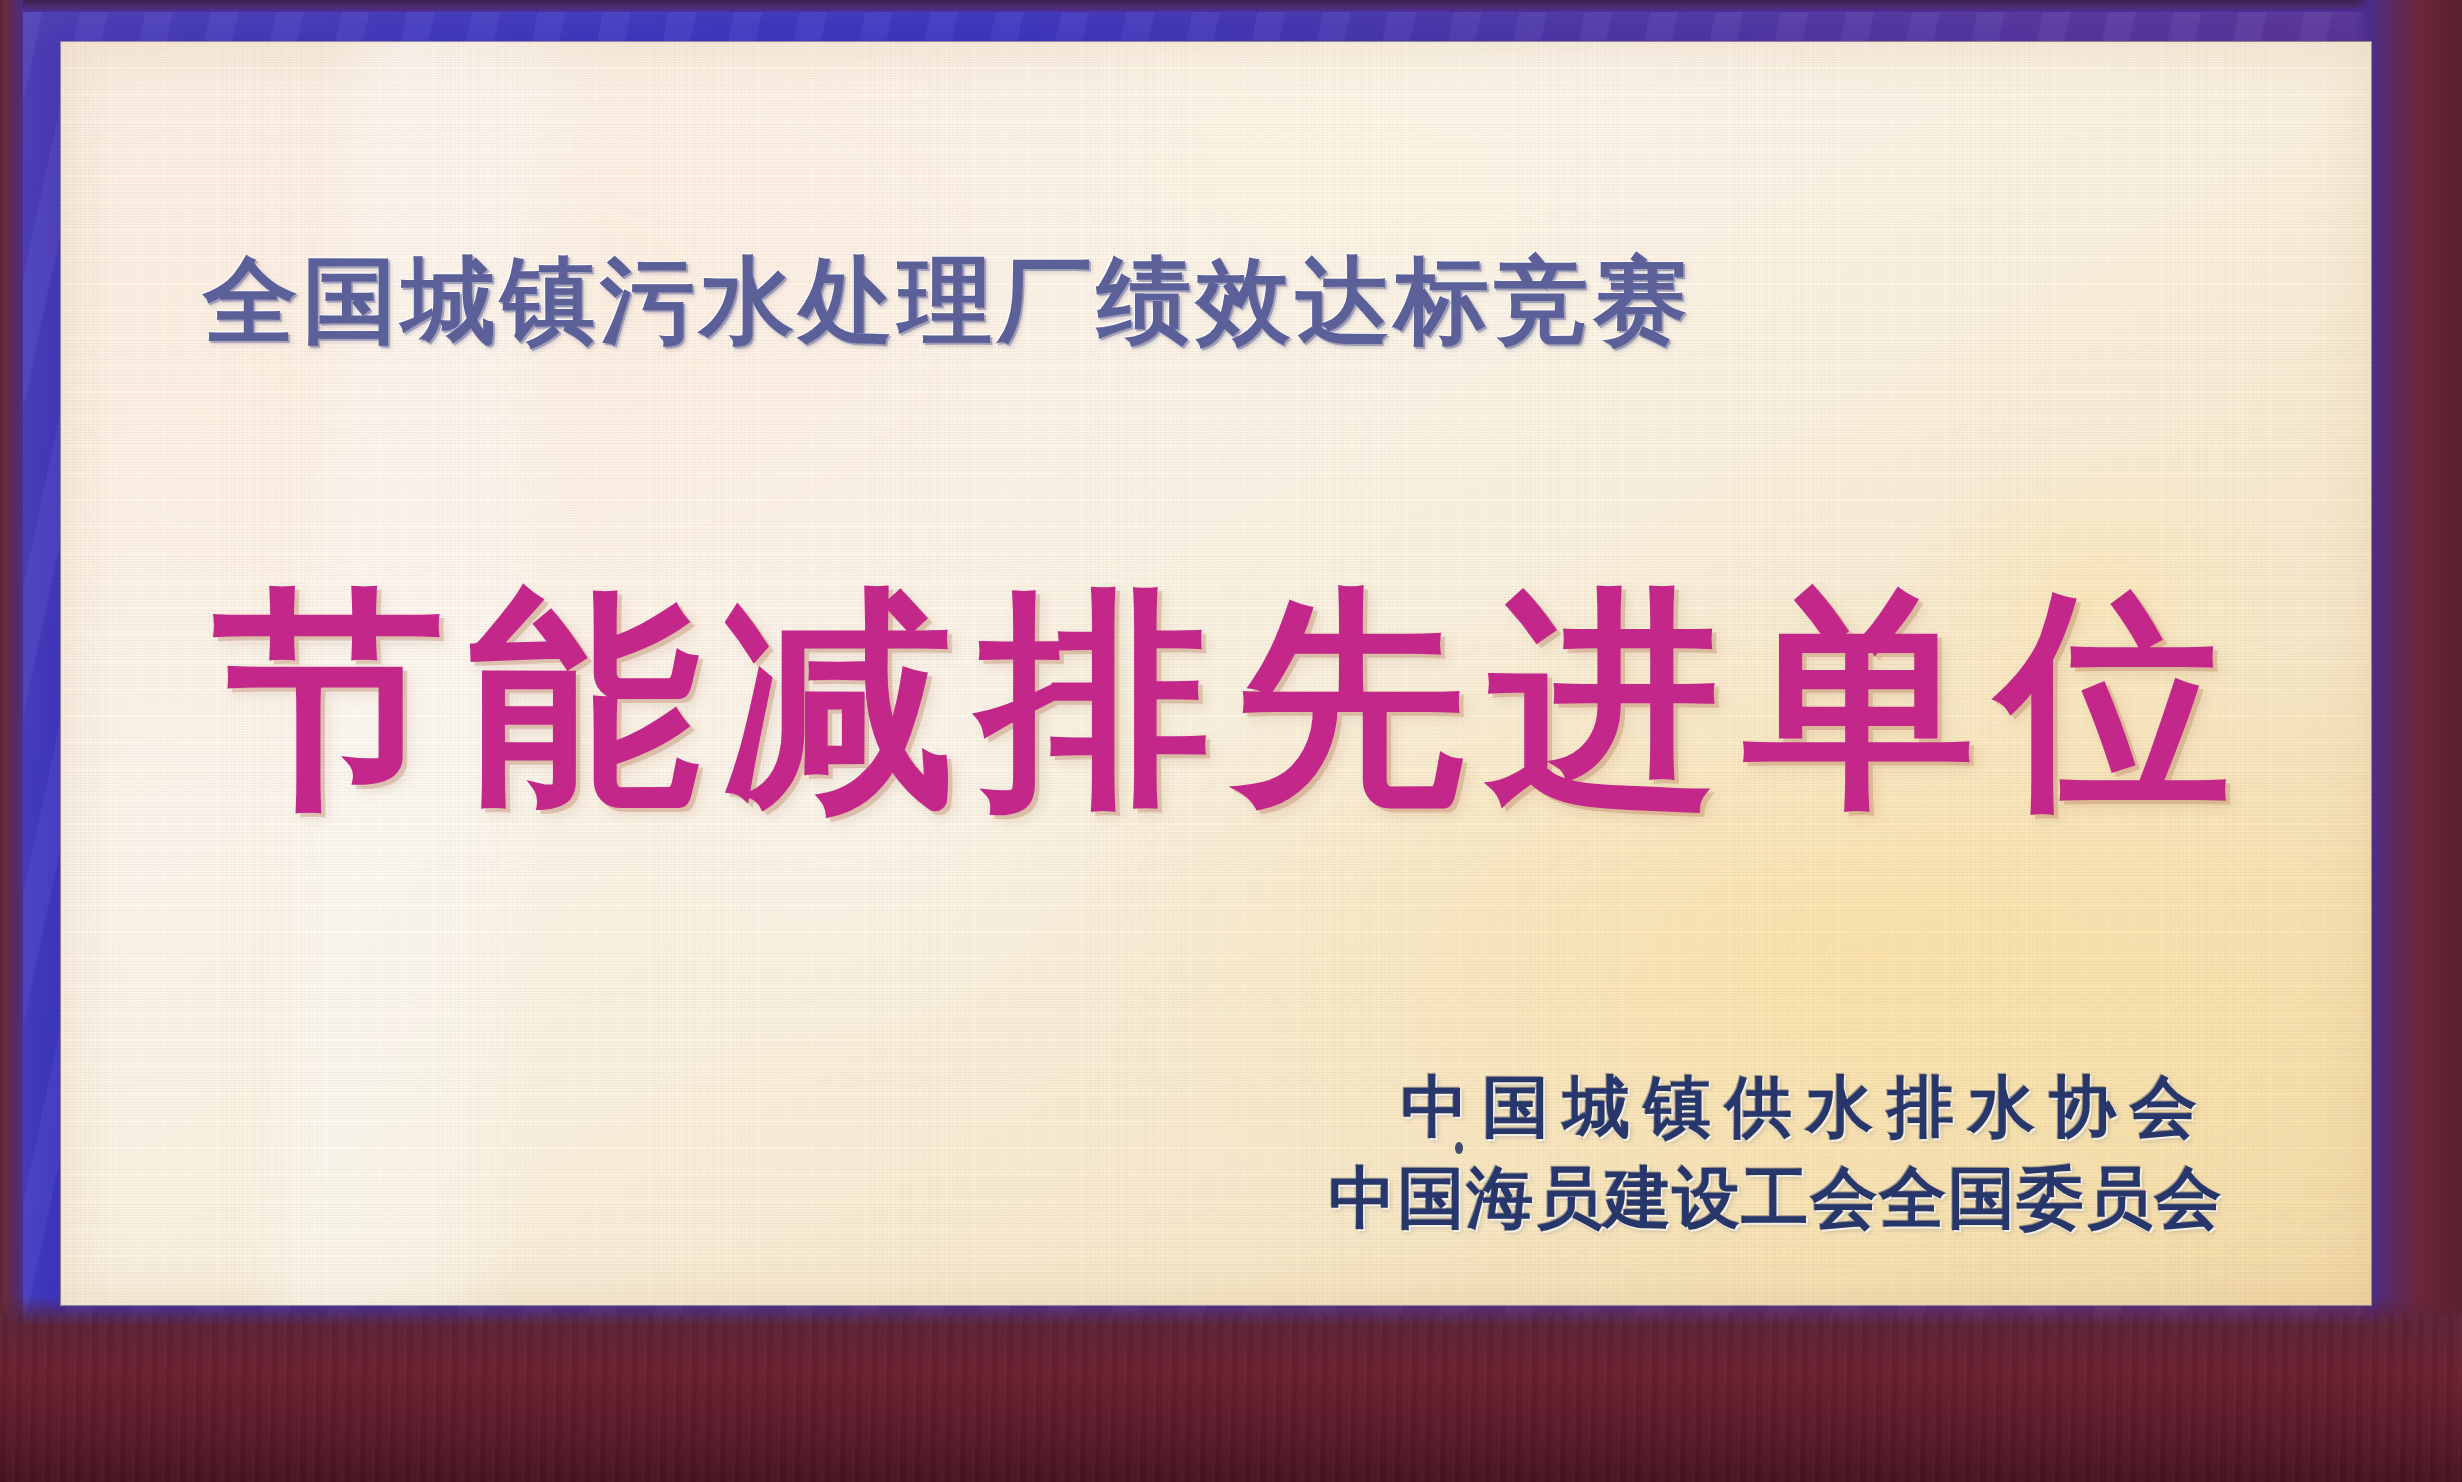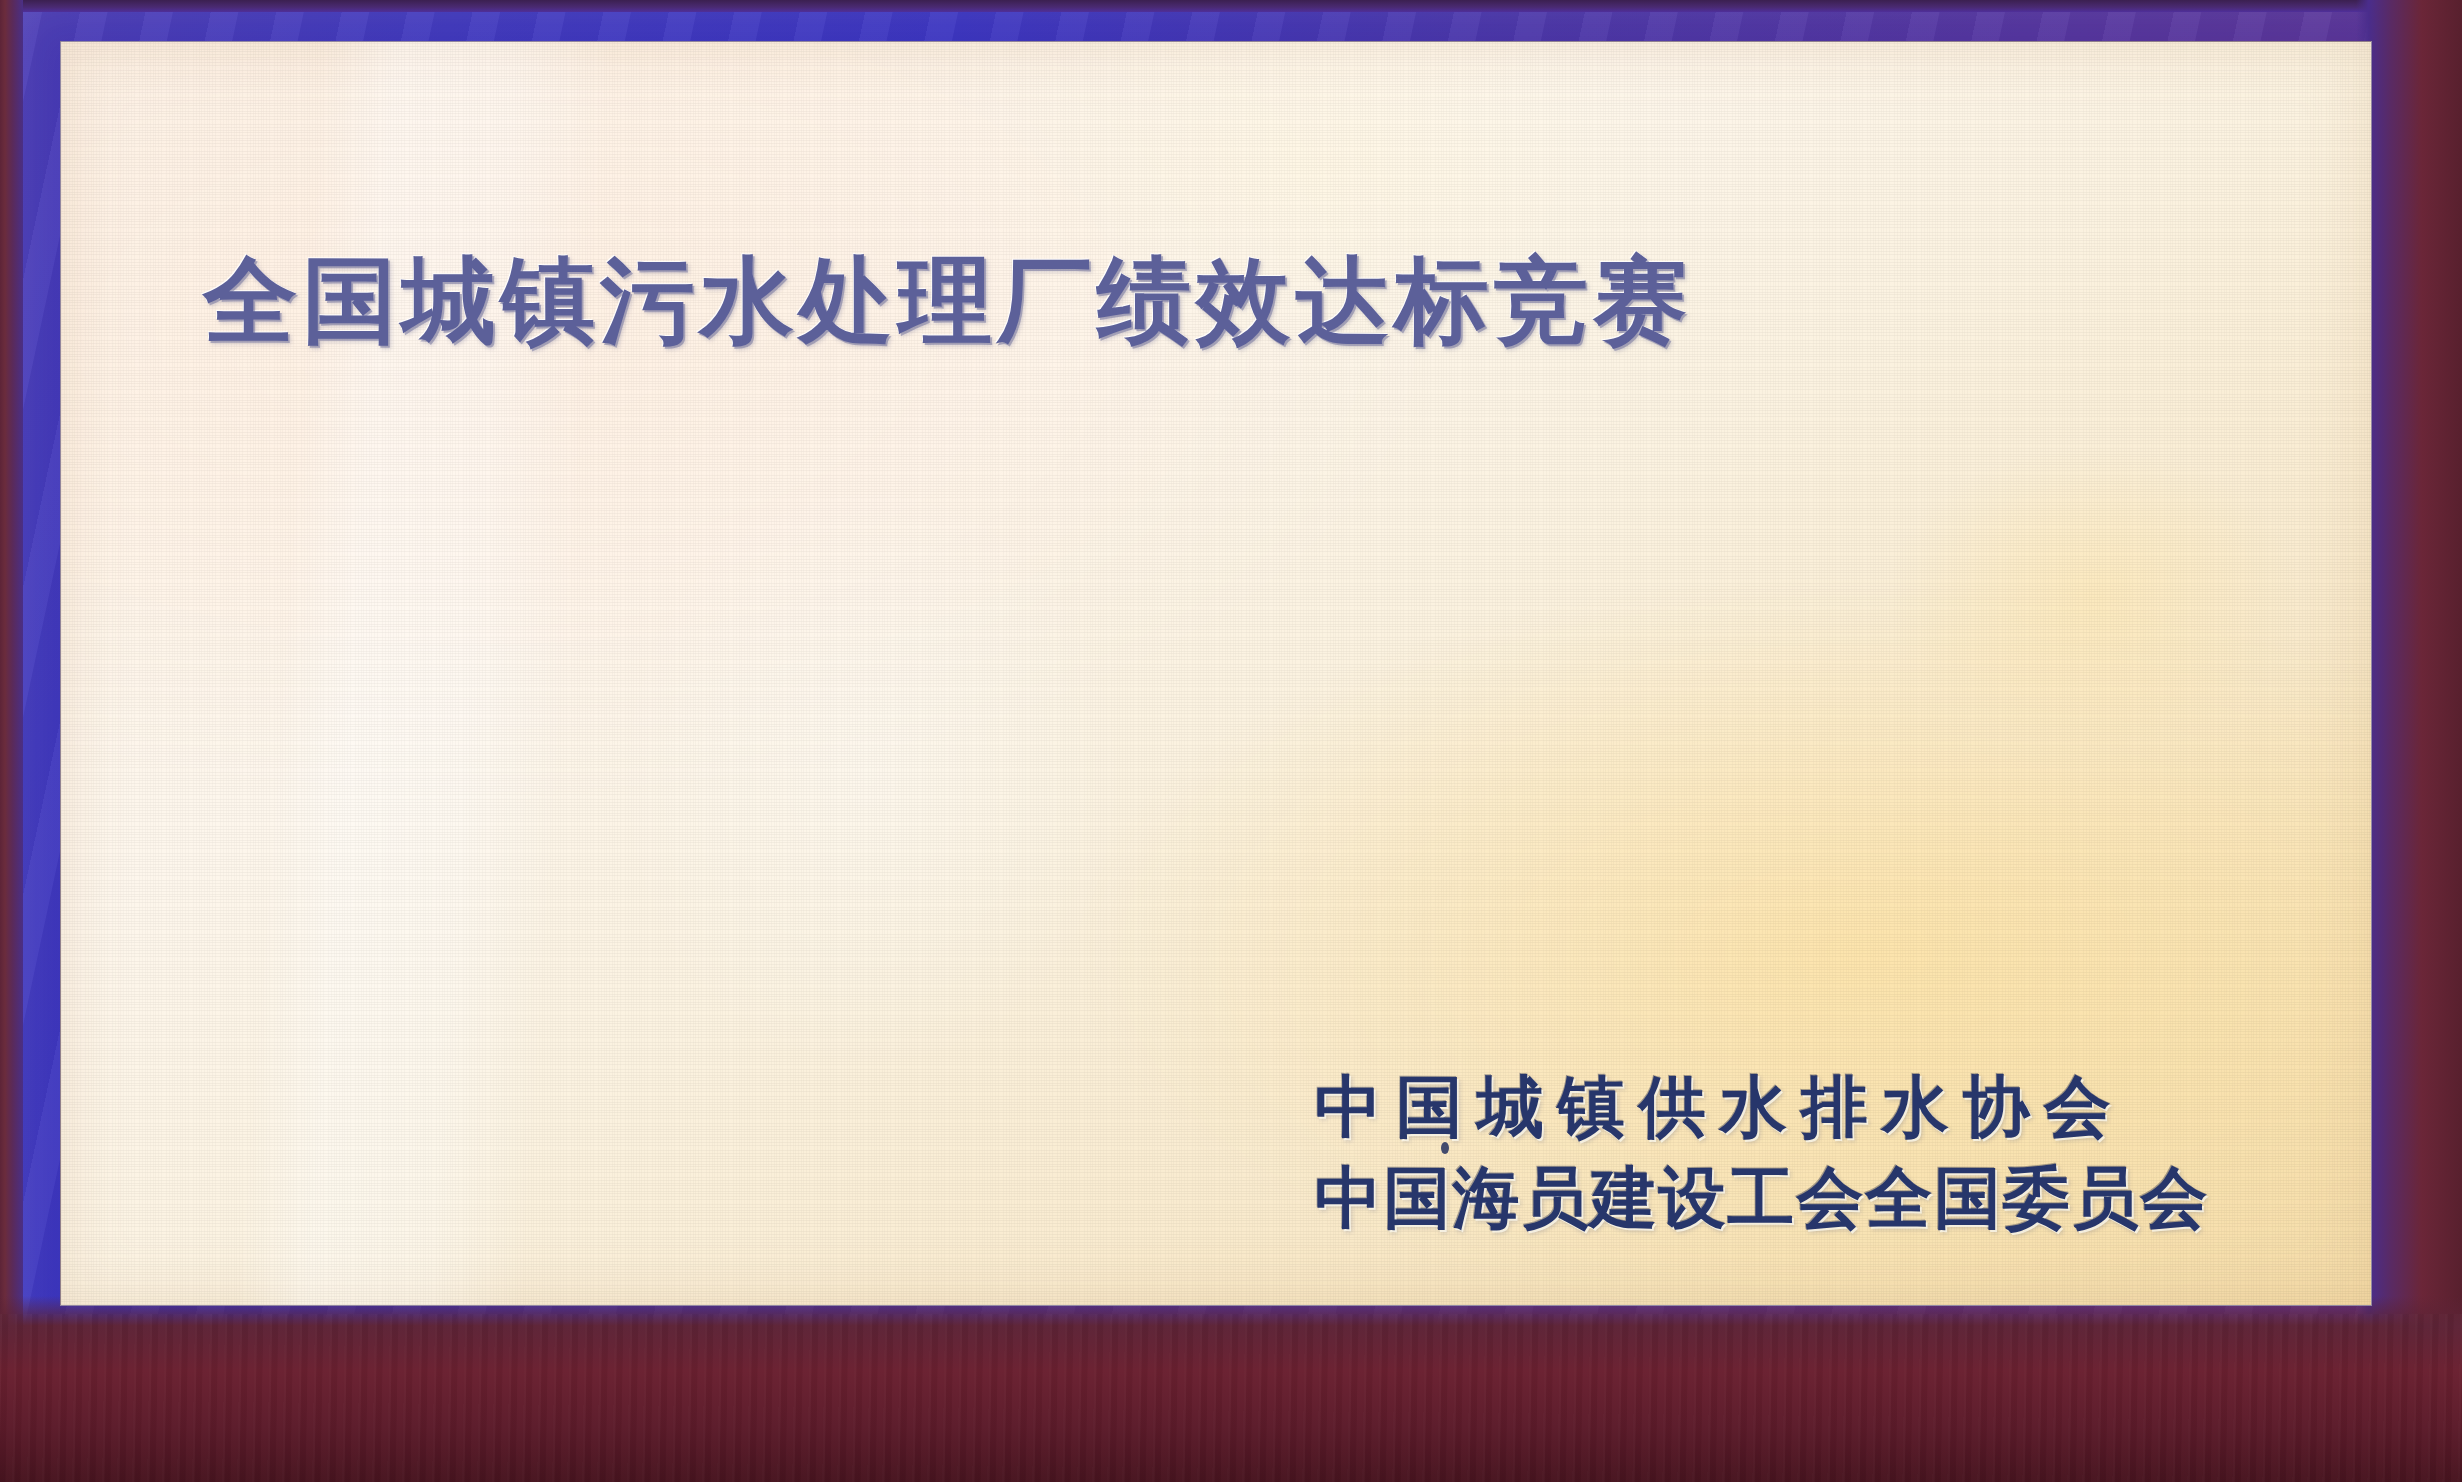--- a/index.html
+++ b/index.html
@@ -187,23 +187,23 @@
     font-weight: 700;
     white-space: nowrap;
     text-shadow:
       4.4px 4.4px 0 rgba(185,120,90,0.33),
       7px 7px 12.4px rgba(160,110,90,0.16);
     font-family: "DejaVu Serif", "Liberation Serif", serif;
   }
 
   #signature {
     position: absolute;
-    right: 160px;
+    right: 146px;
     top: 1019px;
-    text-align: left;
+    text-align: right;
     color: #27366b;
     font-weight: 700;
     font-family: "DejaVu Serif", "Liberation Serif", serif;
     text-shadow:
        1.8px 1.8px 0 rgba(255,252,240,0.75),
       -0.9px -0.9px 0 rgba(10,20,60,0.35),
        2.7px 2.7px 4.4px rgba(60,70,120,0.22);
   }
   .sig-line {
     font-size: 67px;
@@ -245,20 +245,21 @@
   <div class="rim rim-bottom-grain"></div>
 
   <div id="panel">
 
     <div class="panel-glare"></div>
     <div class="panel-glare2"></div>
     <div class="panel-noise"></div>
 
     <div id="header-line">全国城镇污水处理厂绩效达标竞赛</div>
 
+    <div id="main-title">节能减排先进单位</div>
 
     <div id="signature">
       <div class="sig-line sig-1">中国城镇供水排水协会</div>
       <div class="sig-line sig-2">中国海员建设工会全国委员会</div>
       <div class="ink-speck"></div>
     </div>
 
   </div>
 </div>
 

